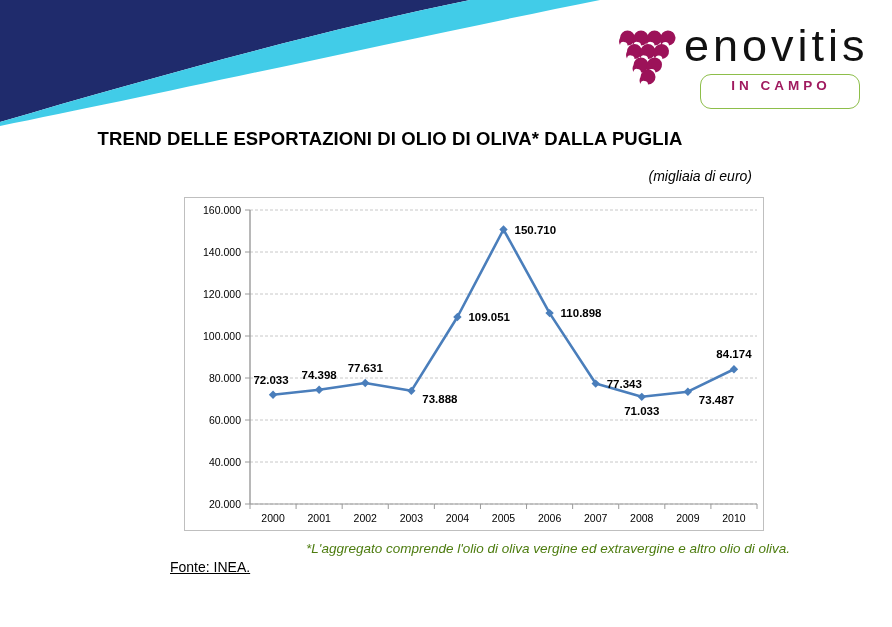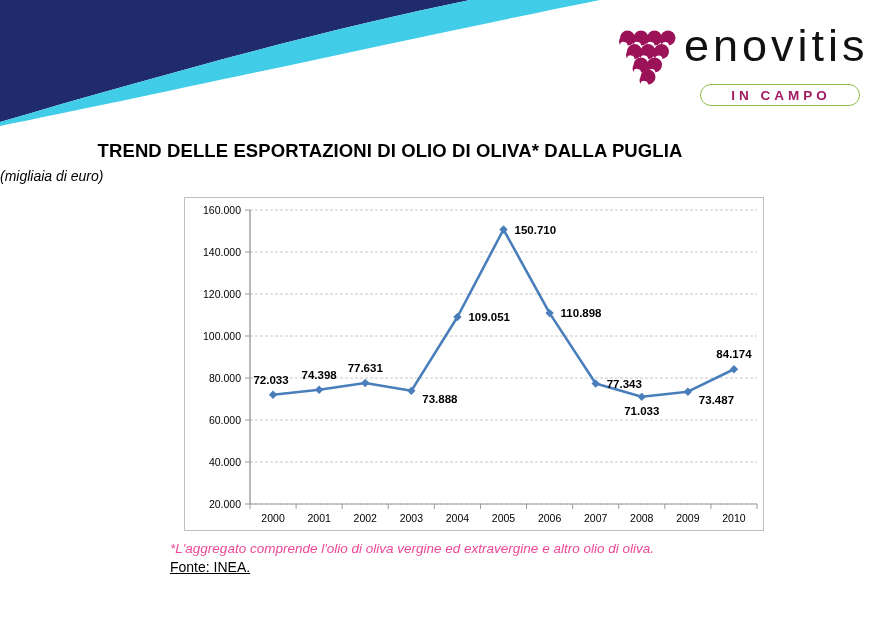--- a/index.html
+++ b/index.html
@@ -49,23 +49,23 @@
     letter-spacing: 4px;
     color: #111111;
     font-weight: 400;
     line-height: 52px;
     white-space: nowrap;
     text-align: center;
   }
   #brand-badge {
     position: absolute;
     left: 92px;
-    top: 62px;
+    top: 52px;
     width: 160px;
-    height: 22px;
+    height: 35px;
     border: 1.6px solid #8DBE4A;
     border-radius: 11px;
     box-sizing: border-box;
   }
   #brand-badge-text {
     position: absolute;
     left: 0;
     top: 0;
     width: 160px;
     height: 22px;
@@ -75,34 +75,34 @@
     font-weight: bold;
     letter-spacing: 4px;
     color: #A01A5F;
     white-space: nowrap;
   }
 
   
   #chart-title {
     position: absolute;
     left: 0;
-    top: 140px;
+    top: 128px;
     width: 780px;
     text-align: center;
     font-size: 18.5px;
     font-weight: bold;
     color: #000000;
     letter-spacing: 0.1px;
   }
   #chart-subtitle {
     position: absolute;
     left: 0;
     top: 168px;
     width: 752px;
-    text-align: left;
+    text-align: right;
     font-size: 14px;
     font-style: italic;
     color: #000000;
   }
 
   
   #chart-frame {
     position: absolute;
     left: 184px;
     top: 197px;
@@ -121,22 +121,23 @@
   
   #footnote {
     position: absolute;
     left: 170px;
     top: 540px;
     width: 620px;
   }
   #footnote-note {
     font-size: 13.5px;
     font-style: italic;
-    color: #ec4899;
+    color: #4d7c0f;
     line-height: 18px;
+    text-align: right;
   }
   #footnote-source {
     font-size: 14px;
     color: #000000;
     line-height: 19px;
     text-decoration: underline;
   }
 
   .axis-label {
     font-family: "Liberation Sans", sans-serif;

